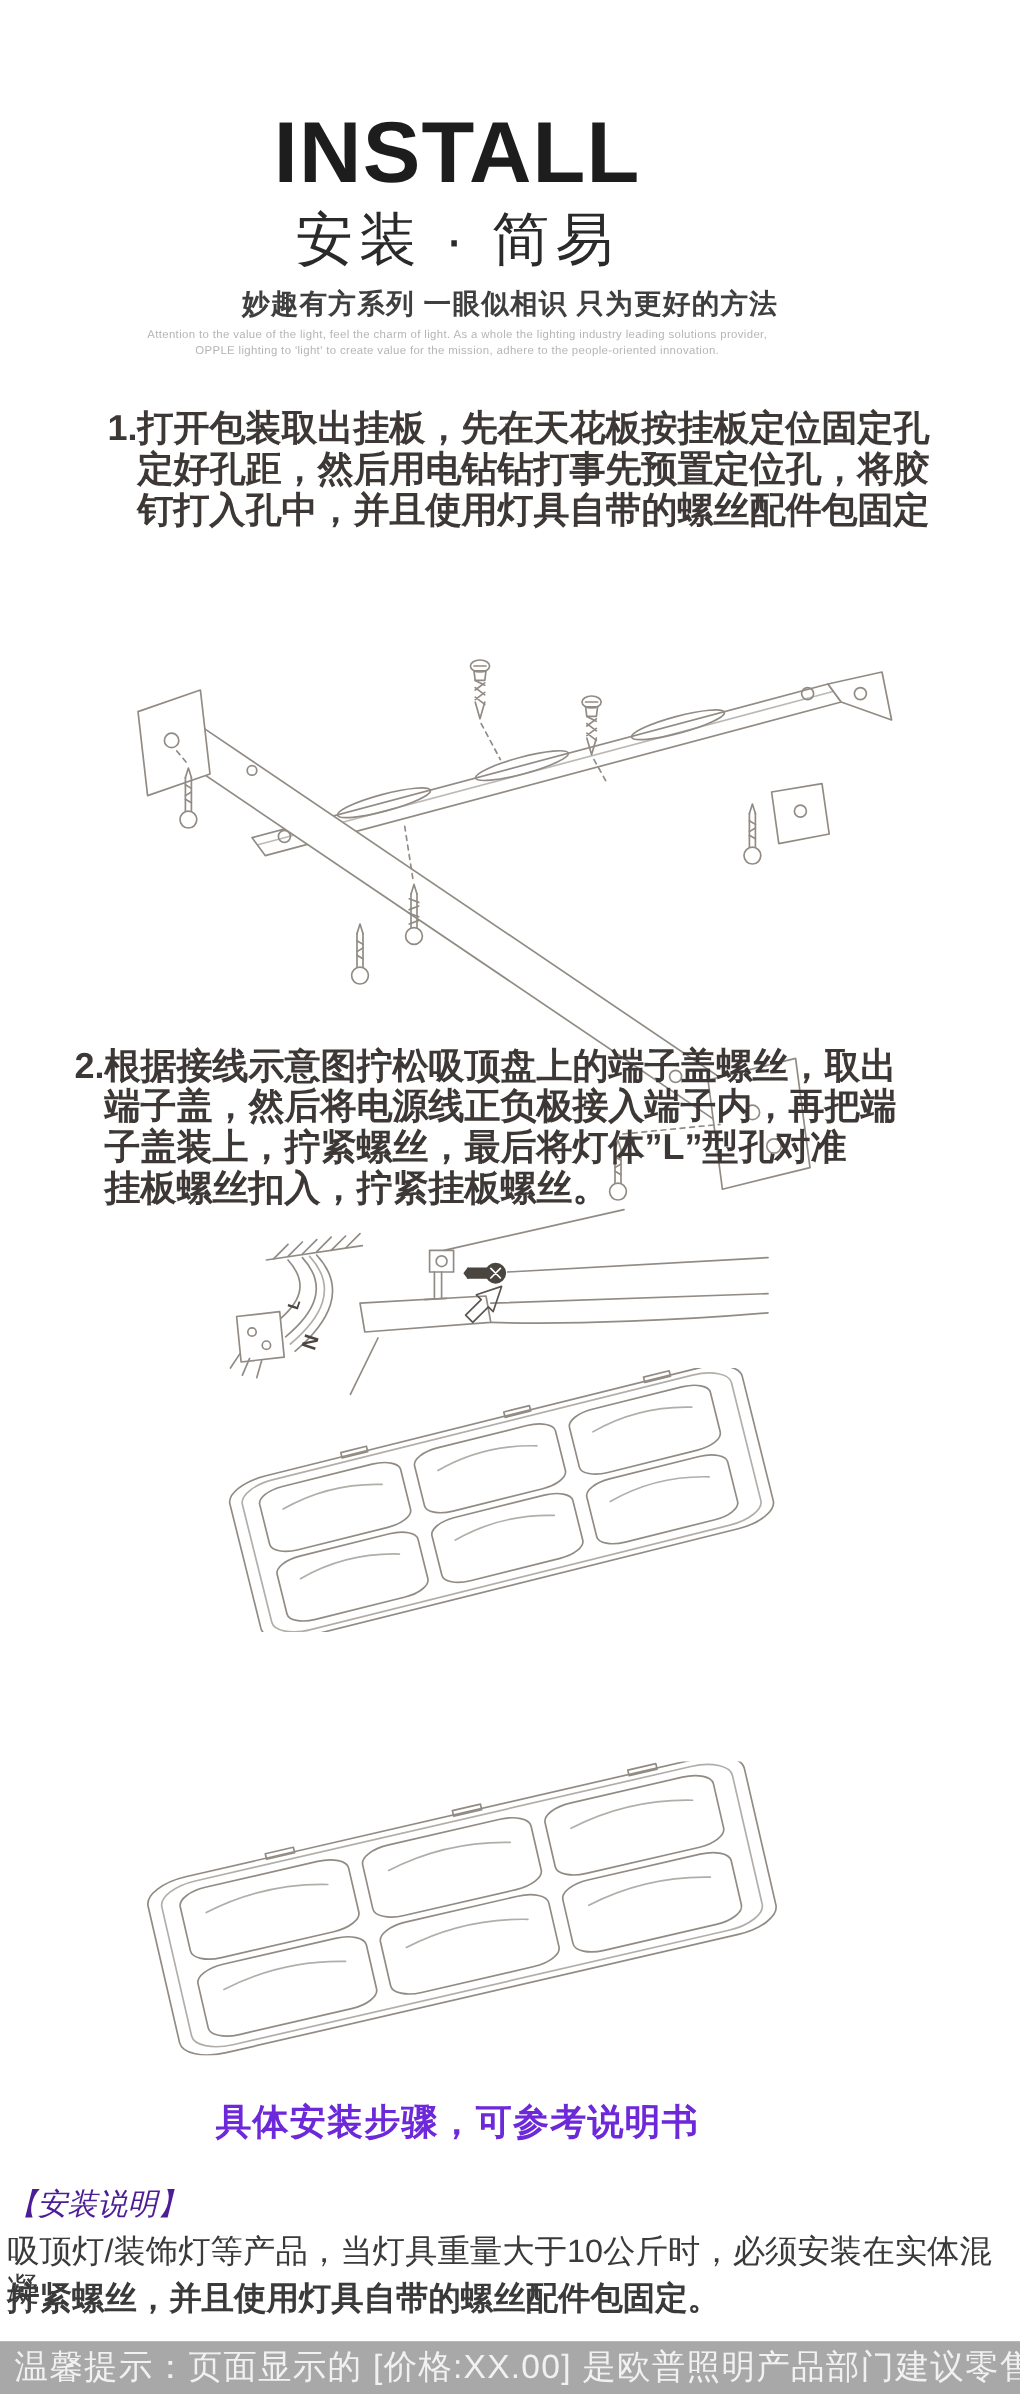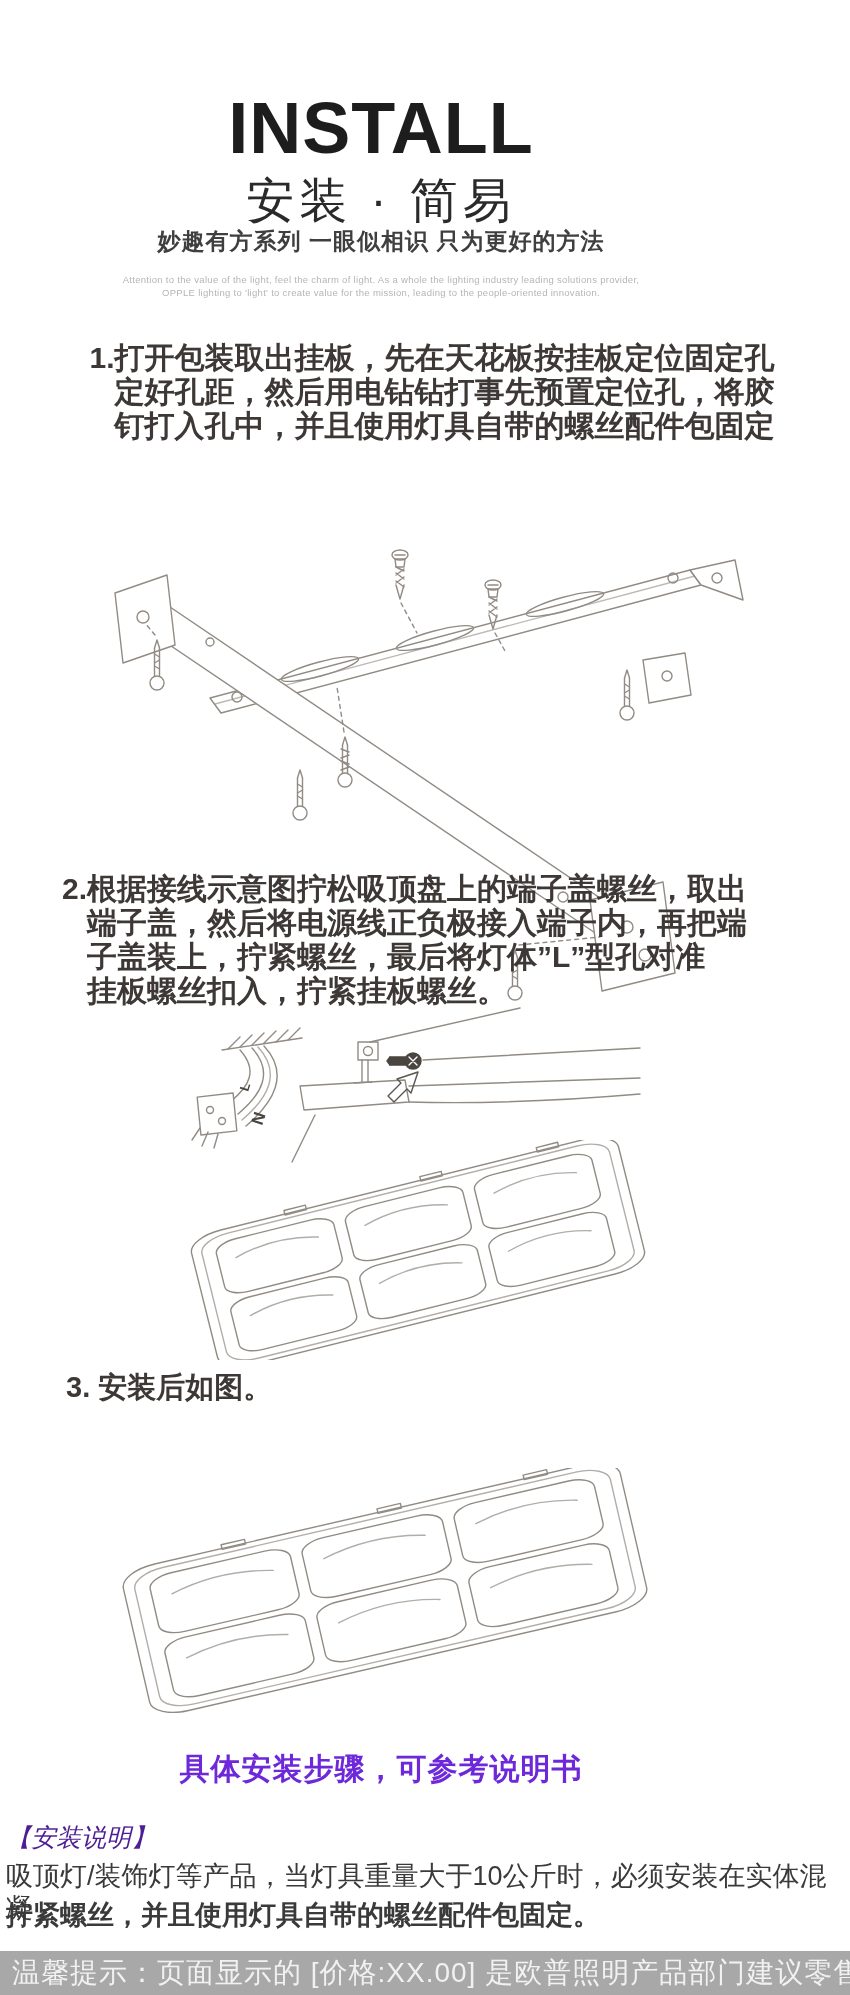--- a/index.html
+++ b/index.html
@@ -2,21 +2,21 @@
 <html><head>
 <meta charset="utf-8">
 <style>
   html,body{margin:0;padding:0;background:#fff;}
   .page{position:relative;width:850px;height:1995px;background:#ffffff;overflow:hidden;
         font-family:"Liberation Sans",sans-serif;color:#3c3c3c;}
   .center{left:0;width:762px;text-align:center;}
   .abs{position:absolute;}
   .title{top:92px;font-size:72px;line-height:72px;font-weight:800;color:#1d1d1d;letter-spacing:1px;}
   .subtitle{top:174px;font-size:48px;line-height:54px;font-weight:400;color:#2a2a2a;letter-spacing:5px;}
-  .tagline{top:228px;font-size:23px;line-height:26px;font-weight:600;color:#3f3f3f;letter-spacing:1px;}
+  .tagline{top:240px;font-size:23px;line-height:26px;font-weight:600;color:#3f3f3f;letter-spacing:1px;padding-left:44px;}
   .entagline{top:274px;font-size:9.5px;line-height:12.5px;font-weight:400;color:#b5b5b5;letter-spacing:.3px;}
   .step{left:62px;width:740px;font-size:30px;line-height:34px;font-weight:600;color:#3d3835;}
   .step .cont{padding-left:25px;}
   .step1{top:341px;text-align:center;}
   .step2{top:872px;}
   .step3{top:1368px;left:66px;font-size:29px;font-weight:600;color:#3d3835;}
   .manualref{top:1750px;font-size:30px;line-height:38px;font-weight:700;color:#6d28d9;letter-spacing:1px;}
   .notetitle{top:1822px;left:6px;font-size:25px;line-height:30px;font-weight:400;color:#4c1d95;font-style:italic;}
   .noteline1{top:1860px;left:6px;font-size:27px;line-height:32px;font-weight:400;color:#3a3a3a;}
   .noteline2{top:1899px;left:6px;font-size:27px;line-height:32px;font-weight:700;color:#3a3a3a;}
@@ -35,21 +35,21 @@
 </head>
 <body>
 
 <div class="page">
 
   <div class="abs center title">INSTALL</div>
   <div class="abs center subtitle">安装 · 简易</div>
   <div class="abs center tagline">妙趣有方系列 一眼似相识 只为更好的方法</div>
   <div class="abs center entagline">
     <div>Attention to the value of the light, feel the charm of light. As a whole the lighting industry leading solutions provider,</div>
-    <div>OPPLE lighting to 'light' to create value for the mission, leading to the people-oriented innovation.</div>
+    <div>OPPLE lighting to 'light' to create value for the mission, adhere to the people-oriented innovation.</div>
   </div>
 
   <div class="abs step step1">
     <div>1.打开包装取出挂板，先在天花板按挂板定位固定孔</div>
     <div class="cont">定好孔距，然后用电钻钻打事先预置定位孔，将胶</div>
     <div class="cont">钉打入孔中，并且使用灯具自带的螺丝配件包固定</div>
   </div>
 
   <svg class="abs" style="left:95px;top:545px;" width="690" height="475" viewBox="0 0 690 475">
     <g class="lineart">
@@ -201,21 +201,20 @@
         <path d="M-178,-84 Q-136,-110 -93,-84" opacity="0.7"></path>
         <path d="M-45,-84 Q-3,-110 40,-84" opacity="0.7"></path>
         <path d="M88,-84 Q130,-110 173,-84" opacity="0.7"></path>
         <path d="M-178,46 Q-136,20 -93,46" opacity="0.7"></path>
         <path d="M-45,46 Q-3,20 40,46" opacity="0.7"></path>
         <path d="M88,46 Q130,20 173,46" opacity="0.7"></path>
       </g>
     </g>
   </svg>
 
-  <div class="abs step3">3. 安装后如图。</div>
 
   <svg class="abs" style="left:105px;top:1468px;" width="560" height="245" viewBox="0 0 560 245">
     <g class="lineart" transform="translate(280,120) rotate(-13) scale(1,0.47)">
       <rect class="whitefill" x="-255" y="-160" width="510" height="320" rx="36"></rect>
       <rect x="-244" y="-149" width="488" height="298" rx="32" opacity="0.7"></rect>
       <rect x="-150" y="-168" width="24" height="10"></rect>
       <rect x="10" y="-168" width="24" height="10"></rect>
       <rect x="160" y="-168" width="24" height="10"></rect>
       <g>
         <rect class="whitefill" x="-229" y="-134" width="144" height="128" rx="24"></rect>

